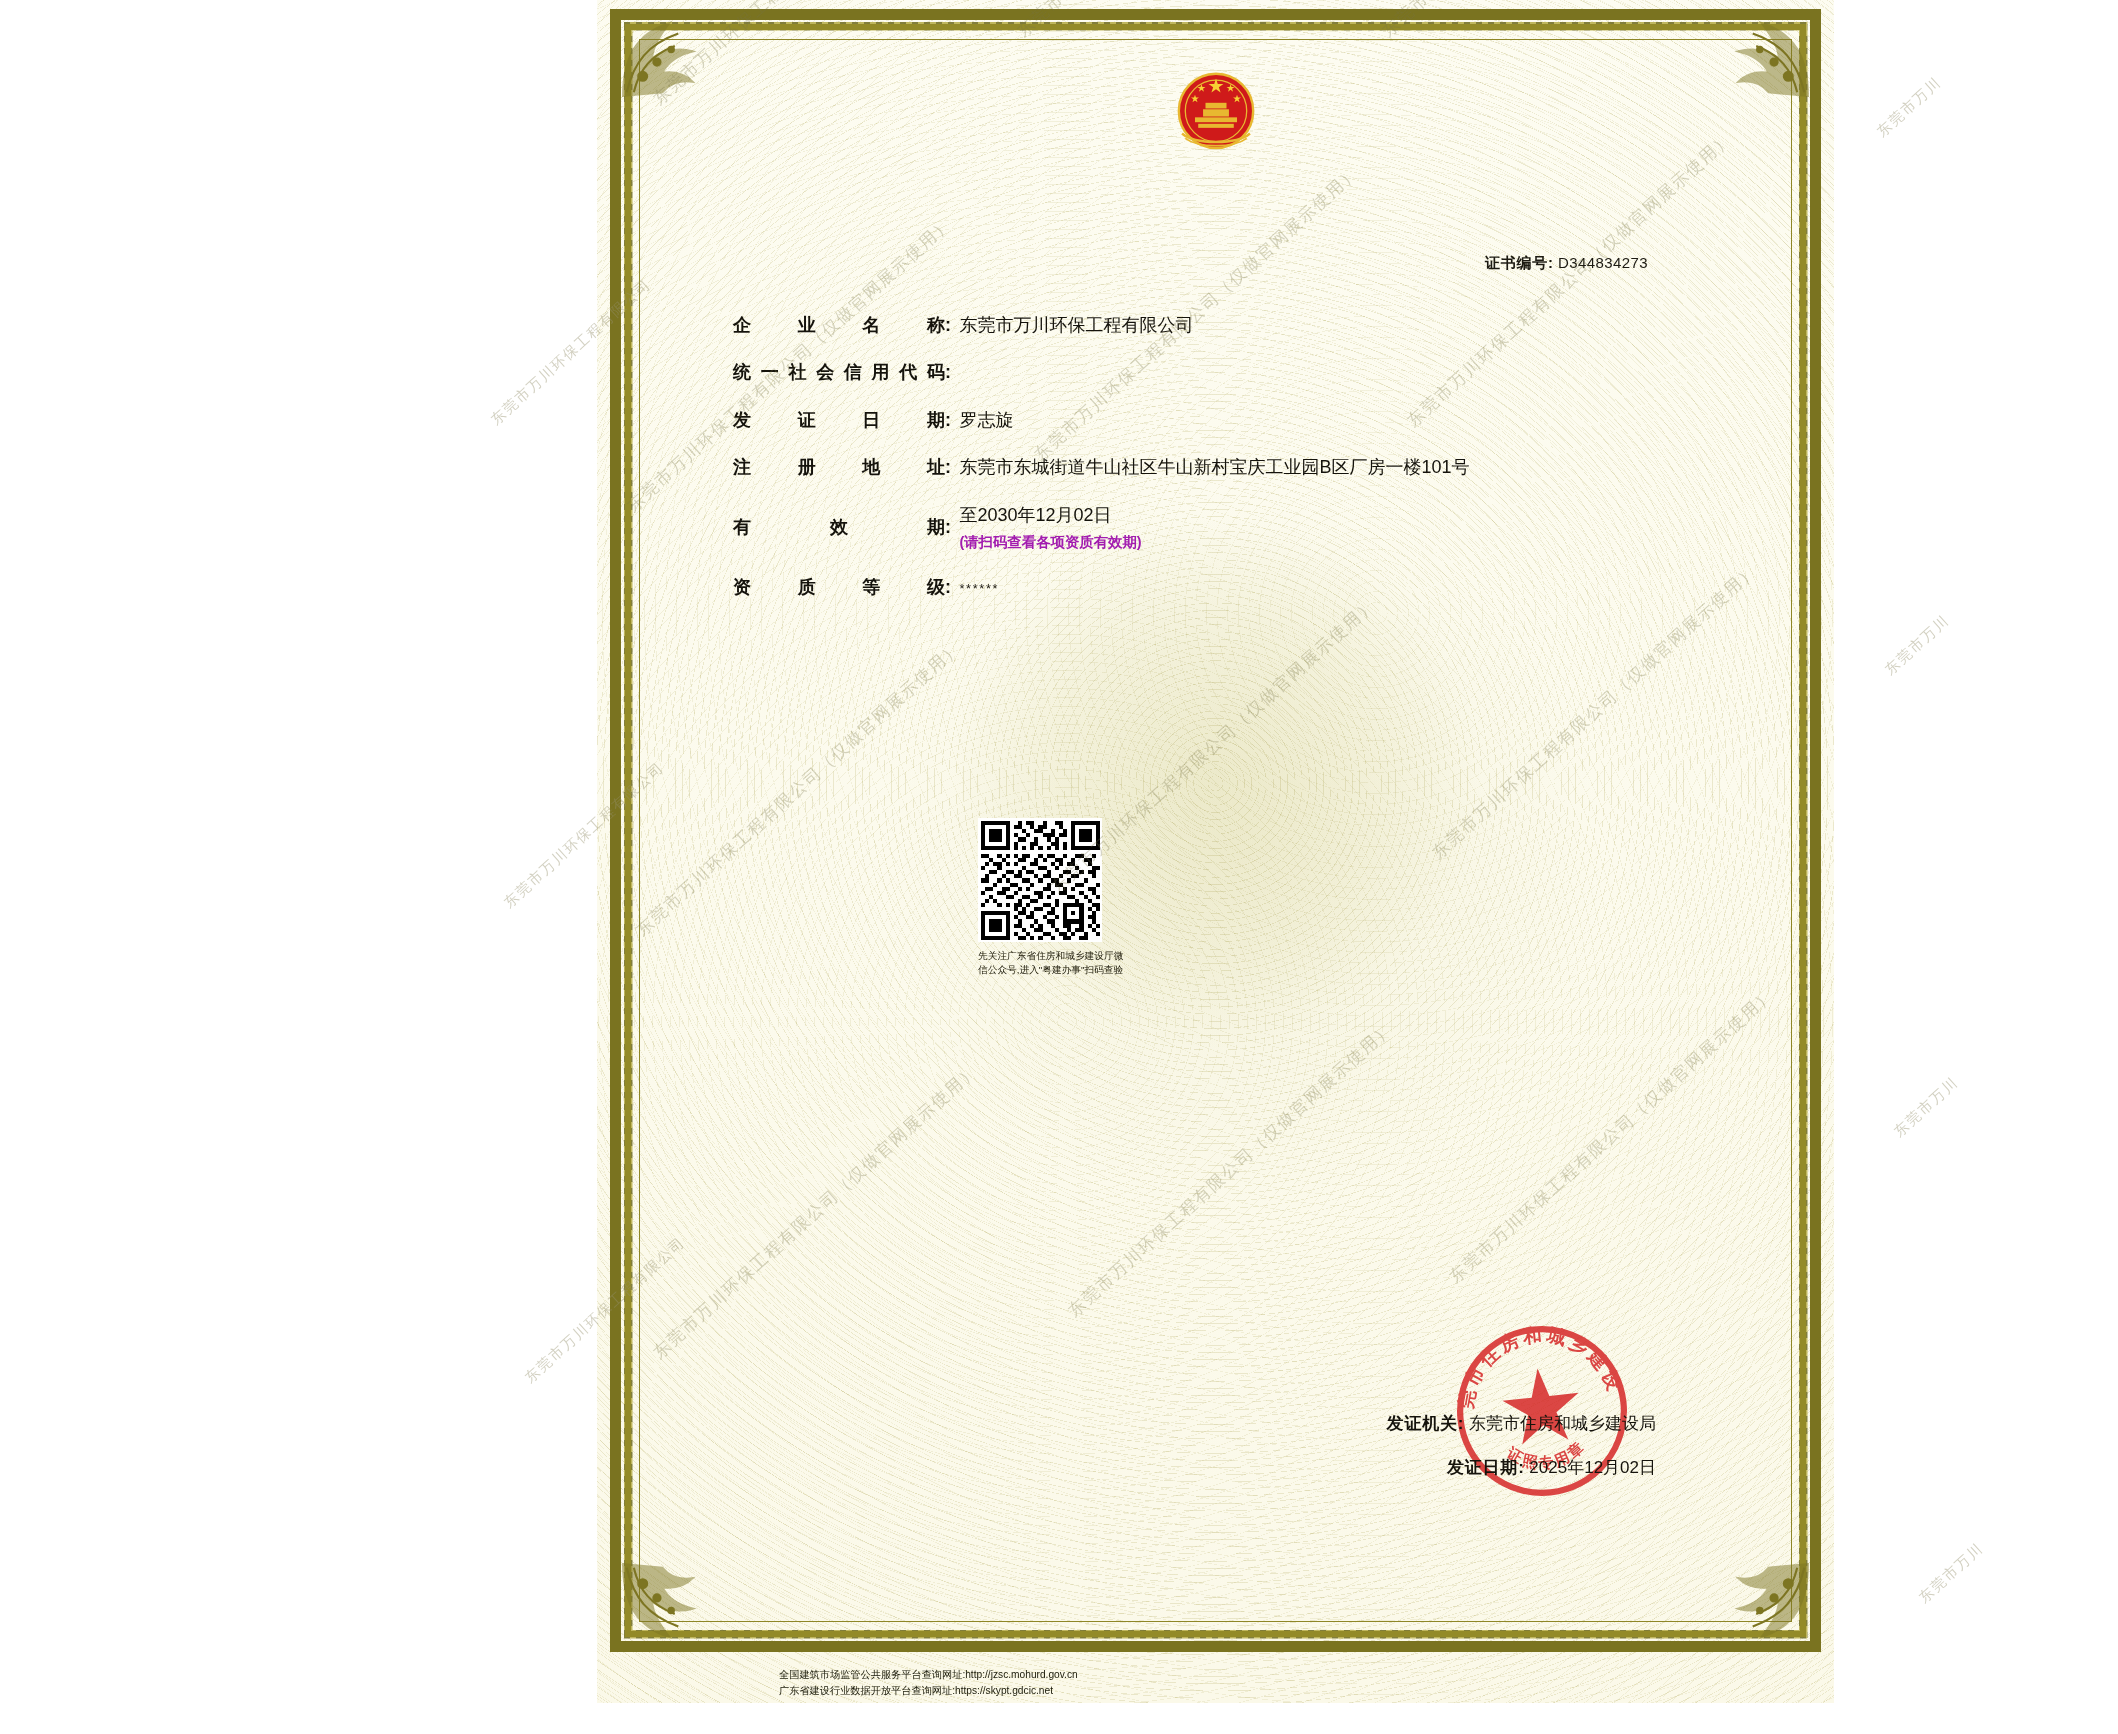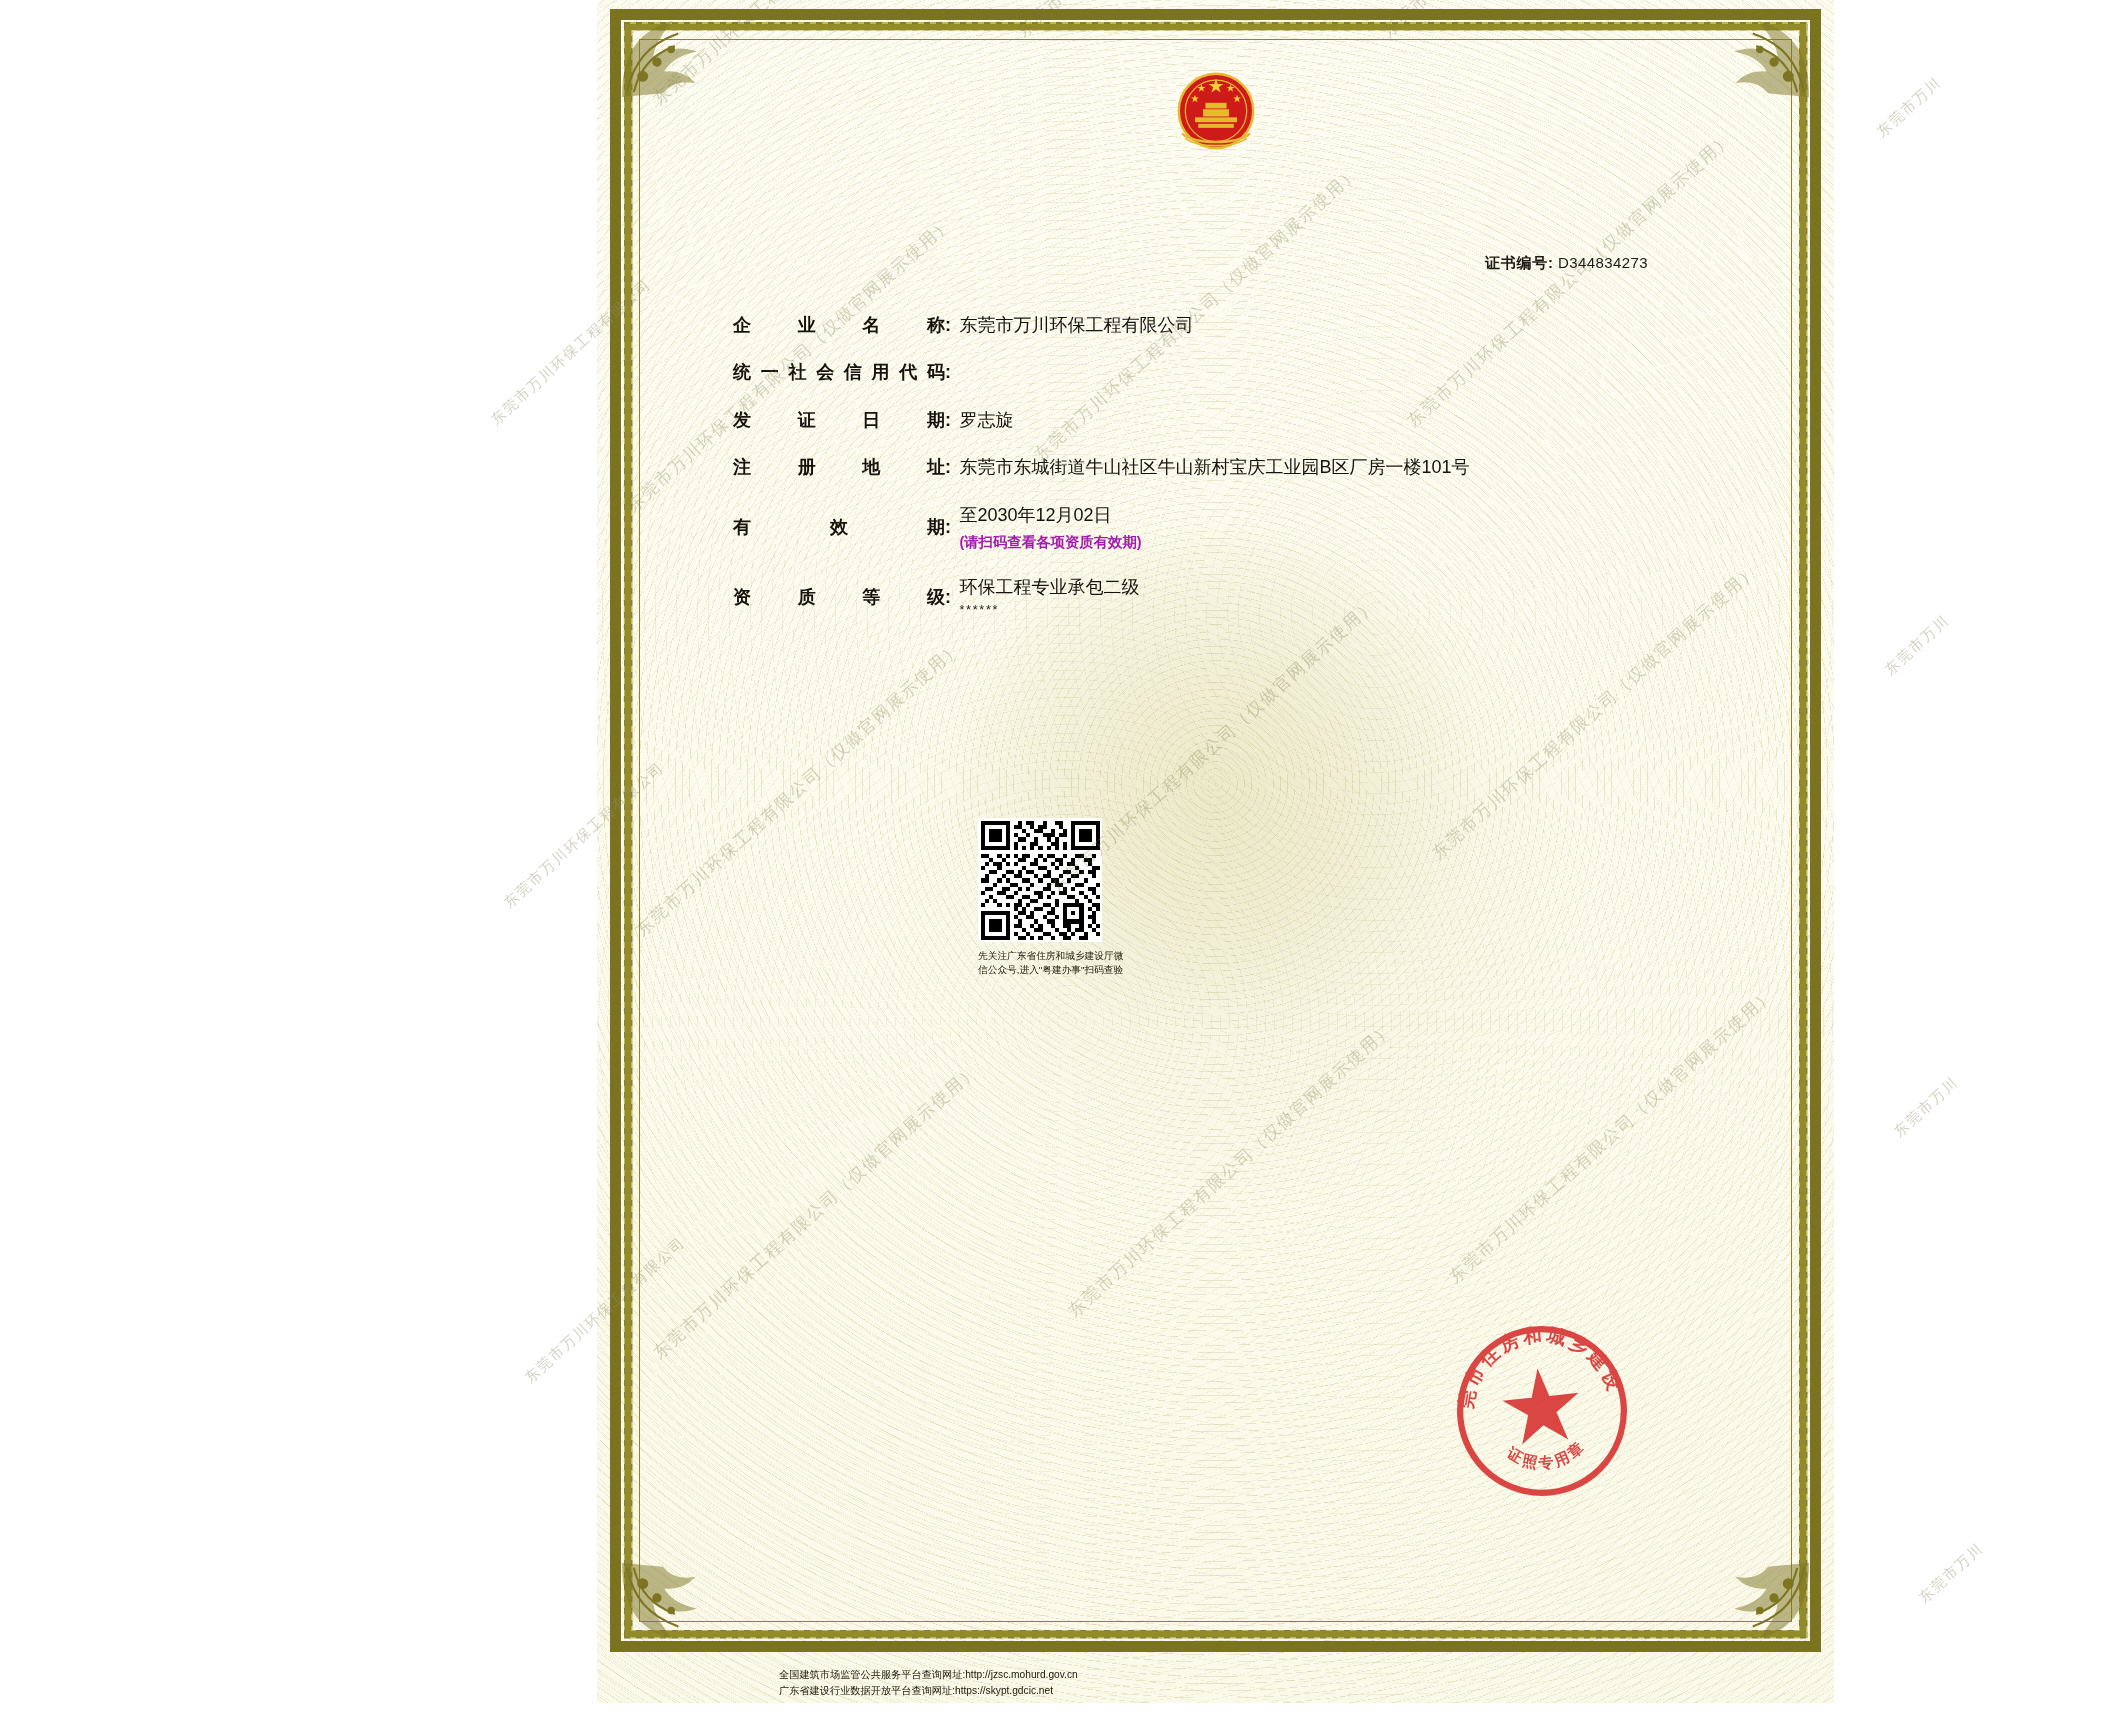--- a/index.html
+++ b/index.html
@@ -376,21 +376,20 @@
       <div class="field-value">
         <div>至2030年12月02日</div>
         <div class="field-sub">(请扫码查看各项资质有效期)</div>
       </div>
     </div>
 
     <div class="field-row">
       <div class="field-label">资质等级</div>
       <div class="field-colon">:</div>
       <div class="field-value">
-        <div>环保工程专业承包二级</div>
         <div class="field-stars">******</div>
       </div>
     </div>
 
   </div>
 
   <div class="qr-block">
     <div class="qr-code">
       <svg viewBox="0 0 29 29" shape-rendering="crispEdges">
         <rect width="29" height="29" fill="#ffffff"></rect>
@@ -623,20 +622,30 @@
       </defs>
       <text font-size="21" font-weight="bold" fill="#d42020" letter-spacing="4" font-family="'DejaVu Sans','Liberation Sans',sans-serif">
         <textPath href="#sealTop" startOffset="50%" text-anchor="middle">东莞市住房和城乡建设局</textPath>
       </text>
       <text font-size="17" font-weight="bold" fill="#d42020" letter-spacing="3" font-family="'DejaVu Sans','Liberation Sans',sans-serif">
         <textPath href="#sealBottom" startOffset="50%" text-anchor="middle">证照专用章</textPath>
       </text>
     </svg>
   </div>
 
+  <div class="issuer-block">
+    <div class="issuer-row">
+      <span class="lbl">发证机关:</span>
+      <span class="val">东莞市住房和城乡建设局</span>
+    </div>
+    <div class="issuer-row">
+      <span class="lbl">发证日期:</span>
+      <span class="val">2025年12月02日</span>
+    </div>
+  </div>
 
   <div class="footer">
     <div>全国建筑市场监管公共服务平台查询网址:http://jzsc.mohurd.gov.cn</div>
     <div>广东省建设行业数据开放平台查询网址:https://skypt.gdcic.net</div>
   </div>
 
   <div class="watermark-layer" id="wm-inside">
       <div class="wm" style="left: 51px; top: 93px; transform: rotate(-42deg);">东莞市万川环保工程有限公司（仅做官网展示使用）</div>
       <div class="wm" style="left: 415px; top: 25.4px; transform: rotate(-42deg);">东莞市万川环保工程有限公司（仅做官网展示使用）</div>
       <div class="wm" style="left: 780px; top: 25.4px; transform: rotate(-42deg);">东莞市万川环保工程有限公司（仅做官网展示使用）</div>

